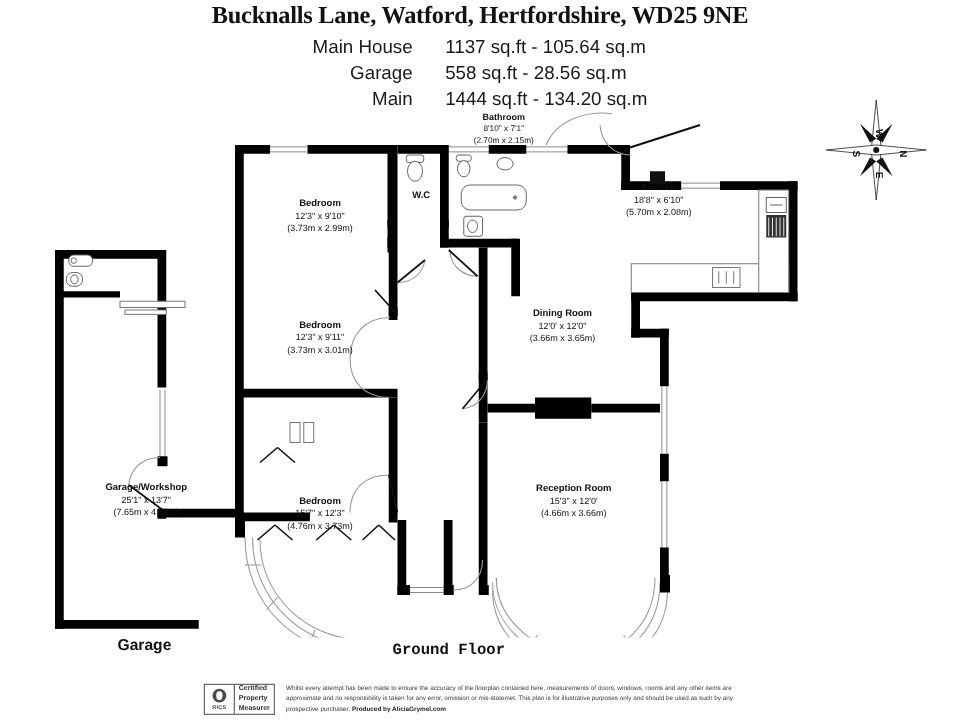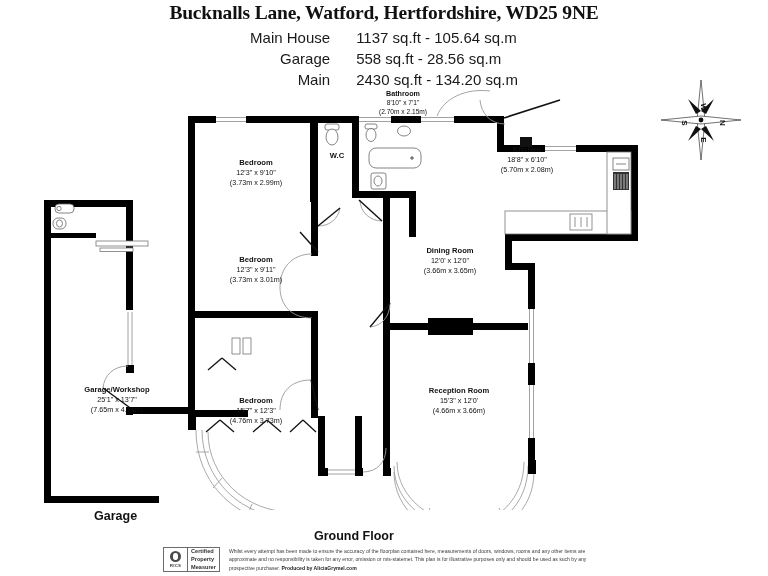--- a/index.html
+++ b/index.html
@@ -51,21 +51,21 @@
 
   
   .floor-caption {
     position: absolute;
     font-size: 12.5px;
     font-weight: bold;
     color: #111111;
     white-space: nowrap;
   }
   #caption-garage { left: 94px; top: 509px; }
-  #caption-ground { left: 314px; top: 529px; }
+  #caption-ground { left: 314px; top: 513px; font-family: Liberation Mono, monospace; }
 
   
   #footer {
     position: absolute;
     left: 163px; top: 547px;
     width: 470px; height: 28px;
     display: flex;
     align-items: flex-start;
   }
   #rics-badge {
@@ -147,21 +147,21 @@
         <tr>
           <td class="lbl">Main House</td>
           <td class="val">1137 sq.ft - 105.64 sq.m</td>
         </tr>
         <tr>
           <td class="lbl">Garage</td>
           <td class="val">558 sq.ft - 28.56 sq.m</td>
         </tr>
         <tr>
           <td class="lbl">Main</td>
-          <td class="val">2430 sq.ft - 134.20 sq.m</td>
+          <td class="val">1444 sq.ft - 134.20 sq.m</td>
         </tr>
       </tbody>
     </table>
   </div>
 
   <div id="compass">
     <svg width="84" height="84" viewBox="0 0 84 84">
       <g transform="translate(42,42)">
 
         <g stroke="#111" stroke-width="0.6" fill="#fff">

